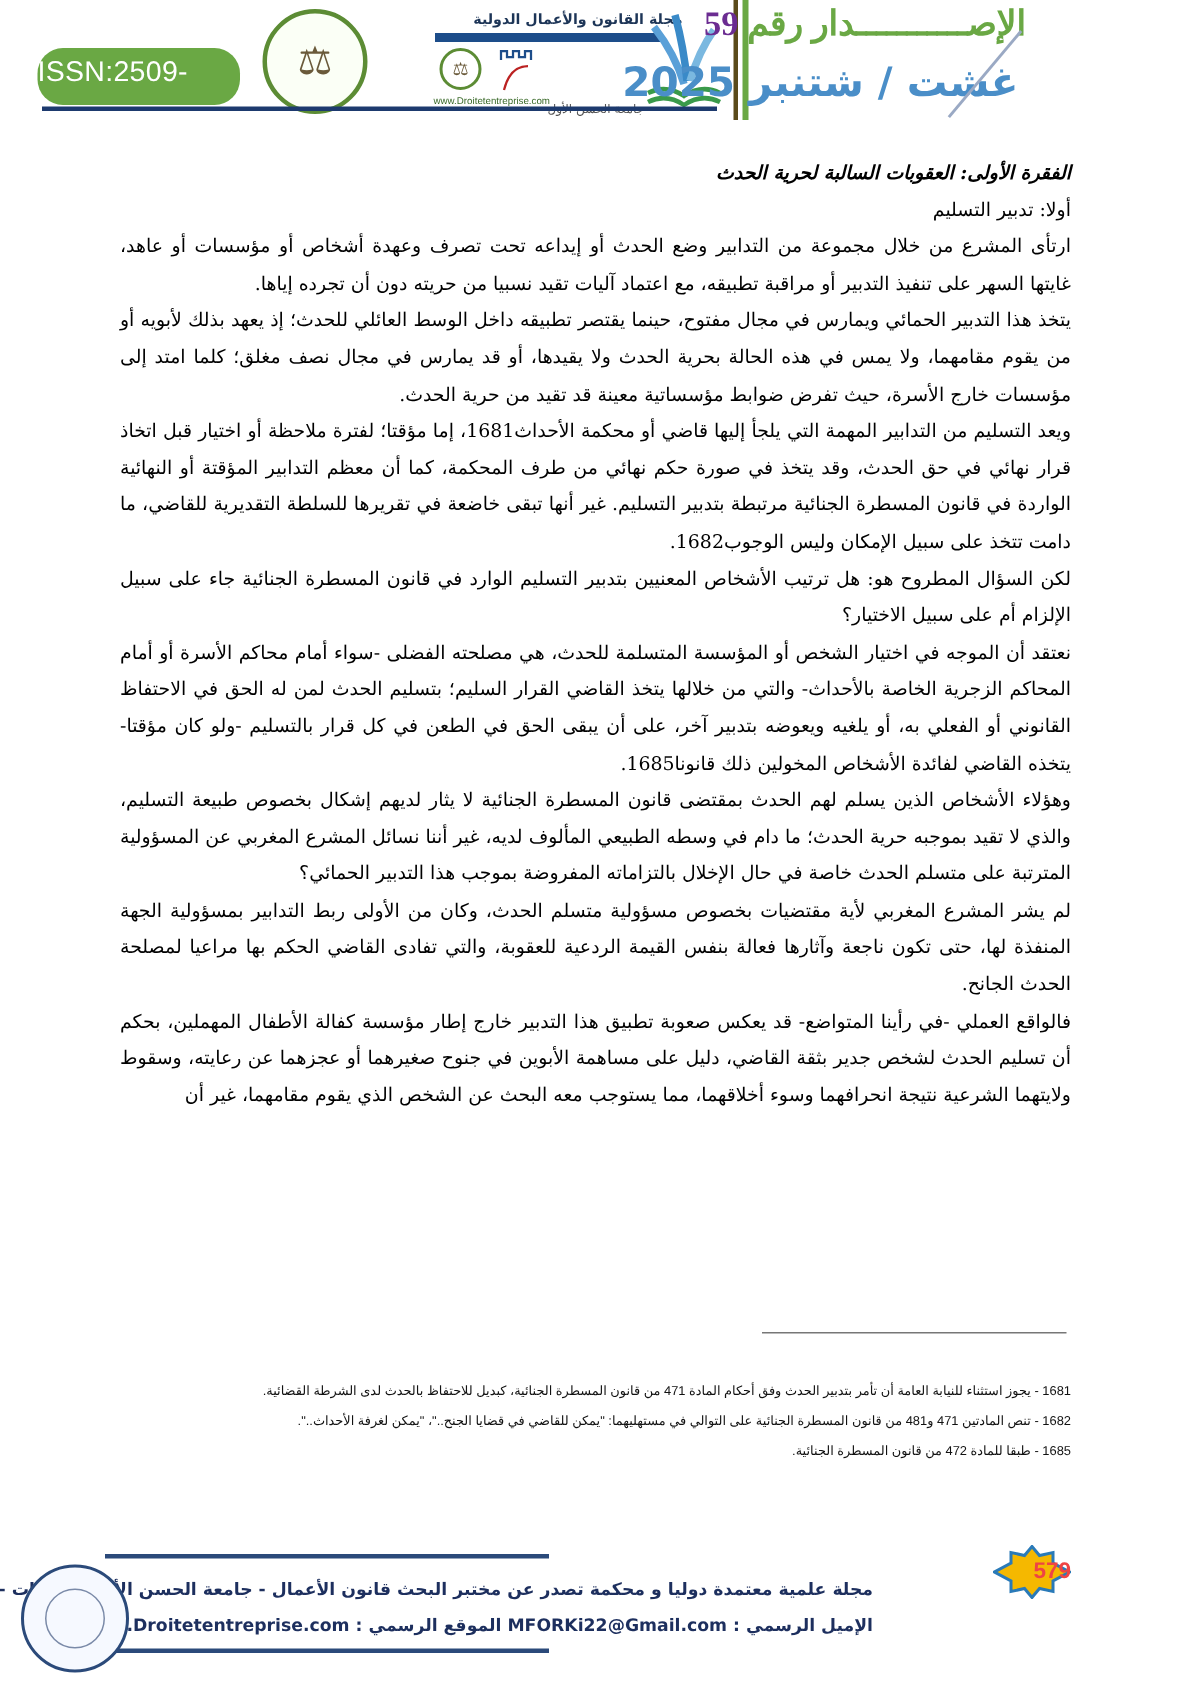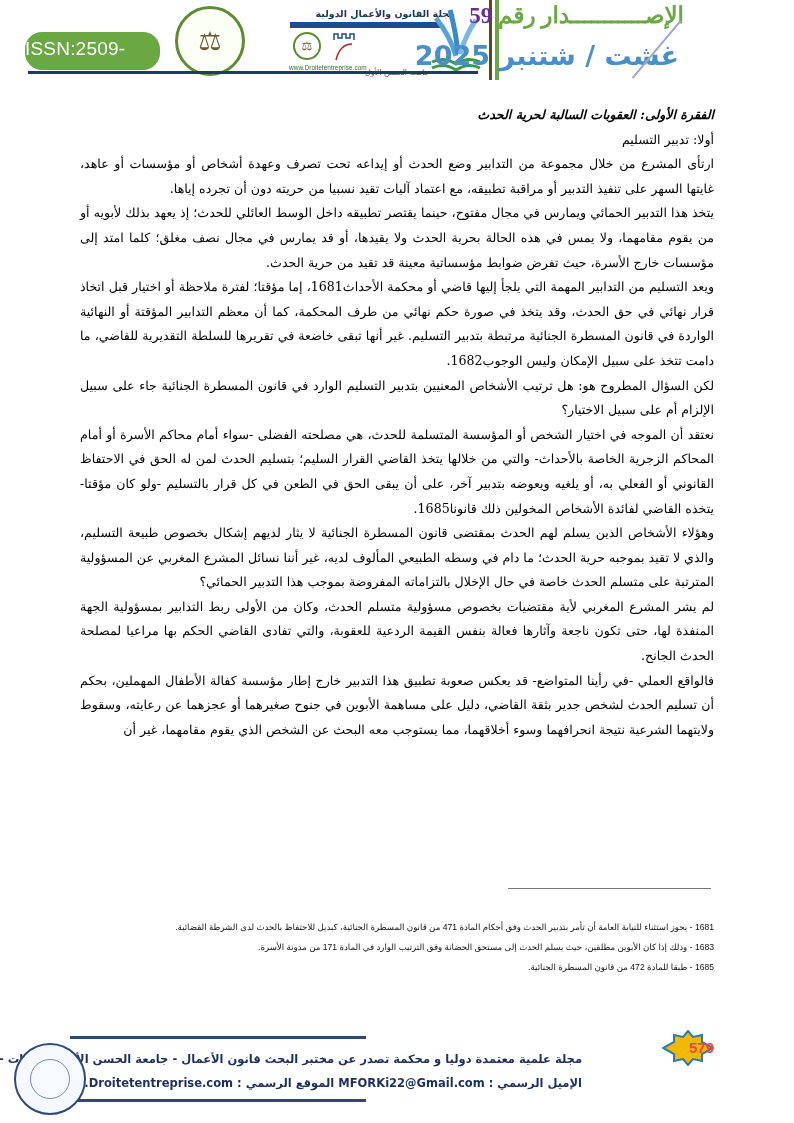--- a/index.html
+++ b/index.html
@@ -95,21 +95,21 @@
   <p>لكن السؤال المطروح هو: هل ترتيب الأشخاص المعنيين بتدبير التسليم الوارد في قانون المسطرة الجنائية جاء على سبيل الإلزام أم على سبيل الاختيار؟</p>
   <p>نعتقد أن الموجه في اختيار الشخص أو المؤسسة المتسلمة للحدث، هي مصلحته الفضلى -سواء أمام محاكم الأسرة أو أمام المحاكم الزجرية الخاصة بالأحداث- والتي من خلالها يتخذ القاضي القرار السليم؛ بتسليم الحدث لمن له الحق في الاحتفاظ القانوني أو الفعلي به، أو يلغيه ويعوضه بتدبير آخر، على أن يبقى الحق في الطعن في كل قرار بالتسليم -ولو كان مؤقتا- يتخذه القاضي لفائدة الأشخاص المخولين ذلك قانونا1685.</p>
   <p>وهؤلاء الأشخاص الذين يسلم لهم الحدث بمقتضى قانون المسطرة الجنائية لا يثار لديهم إشكال بخصوص طبيعة التسليم، والذي لا تقيد بموجبه حرية الحدث؛ ما دام في وسطه الطبيعي المألوف لديه، غير أننا نسائل المشرع المغربي عن المسؤولية المترتبة على متسلم الحدث خاصة في حال الإخلال بالتزاماته المفروضة بموجب هذا التدبير الحمائي؟</p>
   <p>لم يشر المشرع المغربي لأية مقتضيات بخصوص مسؤولية متسلم الحدث، وكان من الأولى ربط التدابير بمسؤولية الجهة المنفذة لها، حتى تكون ناجعة وآثارها فعالة بنفس القيمة الردعية للعقوبة، والتي تفادى القاضي الحكم بها مراعيا لمصلحة الحدث الجانح.</p>
   <p>فالواقع العملي -في رأينا المتواضع- قد يعكس صعوبة تطبيق هذا التدبير خارج إطار مؤسسة كفالة الأطفال المهملين، بحكم أن تسليم الحدث لشخص جدير بثقة القاضي، دليل على مساهمة الأبوين في جنوح صغيرهما أو عجزهما عن رعايته، وسقوط ولايتهما الشرعية نتيجة انحرافهما وسوء أخلاقهما، مما يستوجب معه البحث عن الشخص الذي يقوم مقامهما، غير أن</p>
 </div>
 
 <div class="fn-rule"></div>
 <div class="footnotes">
   <p>1681 - يجوز استثناء للنيابة العامة أن تأمر بتدبير الحدث وفق أحكام المادة 471 من قانون المسطرة الجنائية، كبديل للاحتفاظ بالحدث لدى الشرطة القضائية.</p>
-  <p>1683 - وذلك إذا كان الأبوين مطلقين، حيث يسلم الحدث إلى مستحق الحضانة وفق الترتيب الوارد في المادة 171 من مدونة الأسرة.</p>
+  <p>1682 - تنص المادتين 471 و481 من قانون المسطرة الجنائية على التوالي في مستهليهما: "يمكن للقاضي في قضايا الجنح.."، "يمكن لغرفة الأحداث..".</p>
   <p>1685 - طبقا للمادة 472 من قانون المسطرة الجنائية.</p>
 </div>
 
 <div class="ftop" style="width:300px;left:70px;"></div>
 <div class="fbot" style="width:300px;left:70px;"></div>
 <div style="position:absolute;left:70px;top:1036px;width:300px;height:3px;"></div>
 <div class="footer-line1">مجلة علمية معتمدة  دوليا و محكمة تصدر عن مختبر البحث قانون الأعمال - جامعة الحسن الأول - سطات - المغرب</div>
 <div class="footer-line2">الإميل الرسمي :  MFORKi22@Gmail.com الموقع الرسمي : WWW.Droitetentreprise.com</div>
 
 <div class="page-badge">

